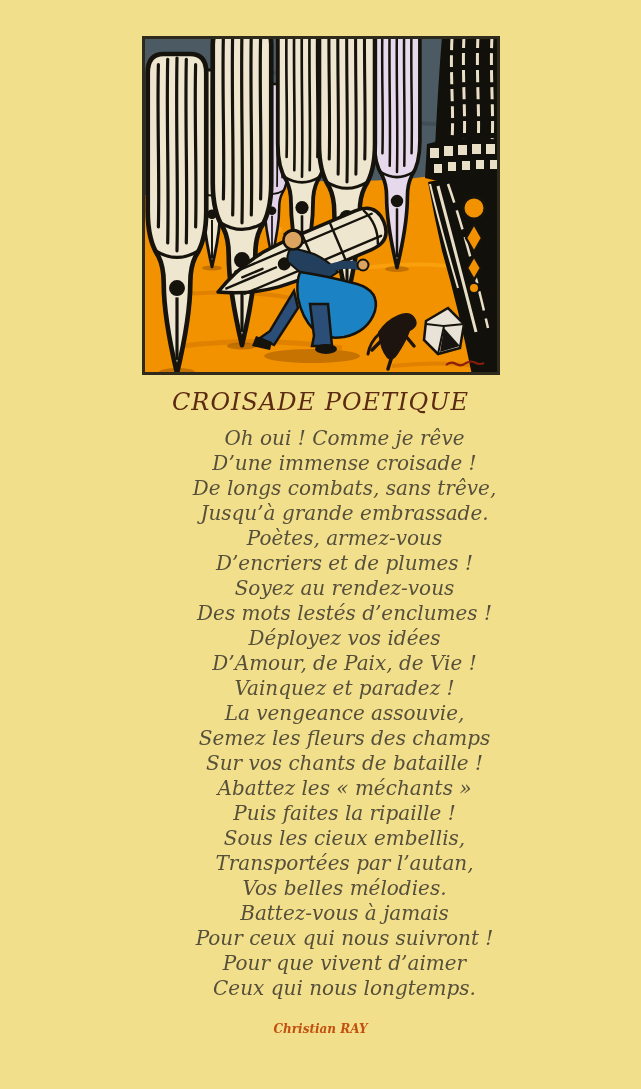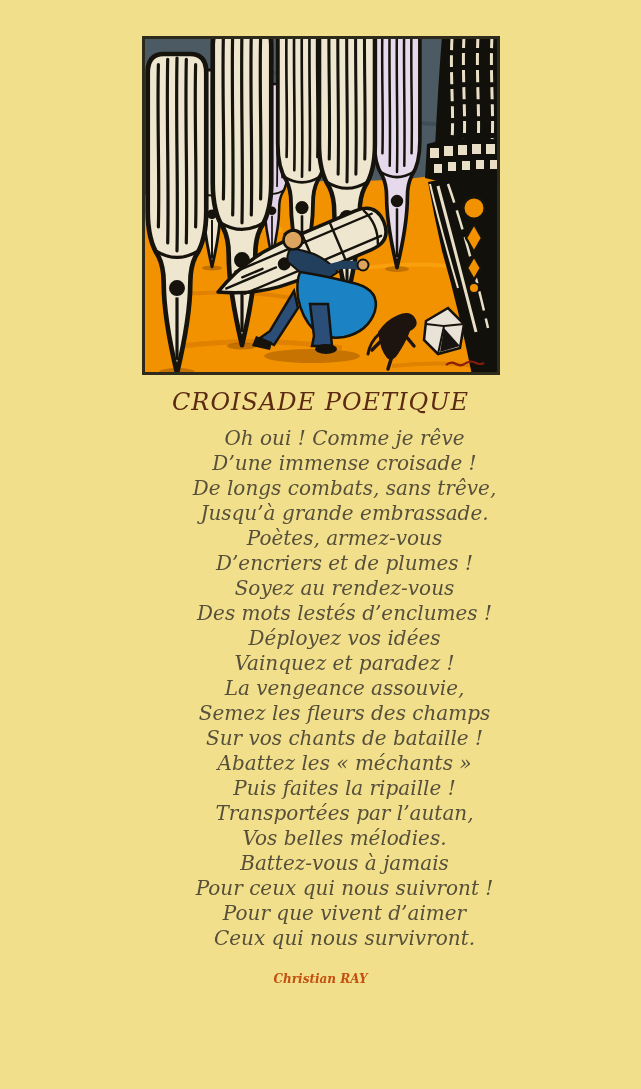--- a/index.html
+++ b/index.html
@@ -176,29 +176,31 @@
   <div class="poem-body">
       <div class="poem-line">Oh oui ! Comme je rêve</div>
       <div class="poem-line">D’une immense croisade !</div>
       <div class="poem-line">De longs combats, sans trêve,</div>
       <div class="poem-line">Jusqu’à grande embrassade.</div>
       <div class="poem-line">Poètes, armez-vous</div>
       <div class="poem-line">D’encriers et de plumes !</div>
       <div class="poem-line">Soyez au rendez-vous</div>
       <div class="poem-line">Des mots lestés d’enclumes !</div>
       <div class="poem-line">Déployez vos idées</div>
+      <div class="poem-line">D’Amour, de Paix, de Vie !</div>
       <div class="poem-line">Vainquez et paradez !</div>
       <div class="poem-line">La vengeance assouvie,</div>
       <div class="poem-line">Semez les fleurs des champs</div>
       <div class="poem-line">Sur vos chants de bataille !</div>
       <div class="poem-line">Abattez les « méchants »</div>
       <div class="poem-line">Puis faites la ripaille !</div>
+      <div class="poem-line">Sous les cieux embellis,</div>
       <div class="poem-line">Transportées par l’autan,</div>
       <div class="poem-line">Vos belles mélodies.</div>
       <div class="poem-line">Battez-vous à jamais</div>
       <div class="poem-line">Pour ceux qui nous suivront !</div>
       <div class="poem-line">Pour que vivent d’aimer</div>
-      <div class="poem-line">Ceux qui nous survivront.</div>
+      <div class="poem-line">Ceux qui nous longtemps.</div>
     </div>
 
   <div class="poem-author">Christian RAY</div>
 
 </div>
 
 </body></html>

